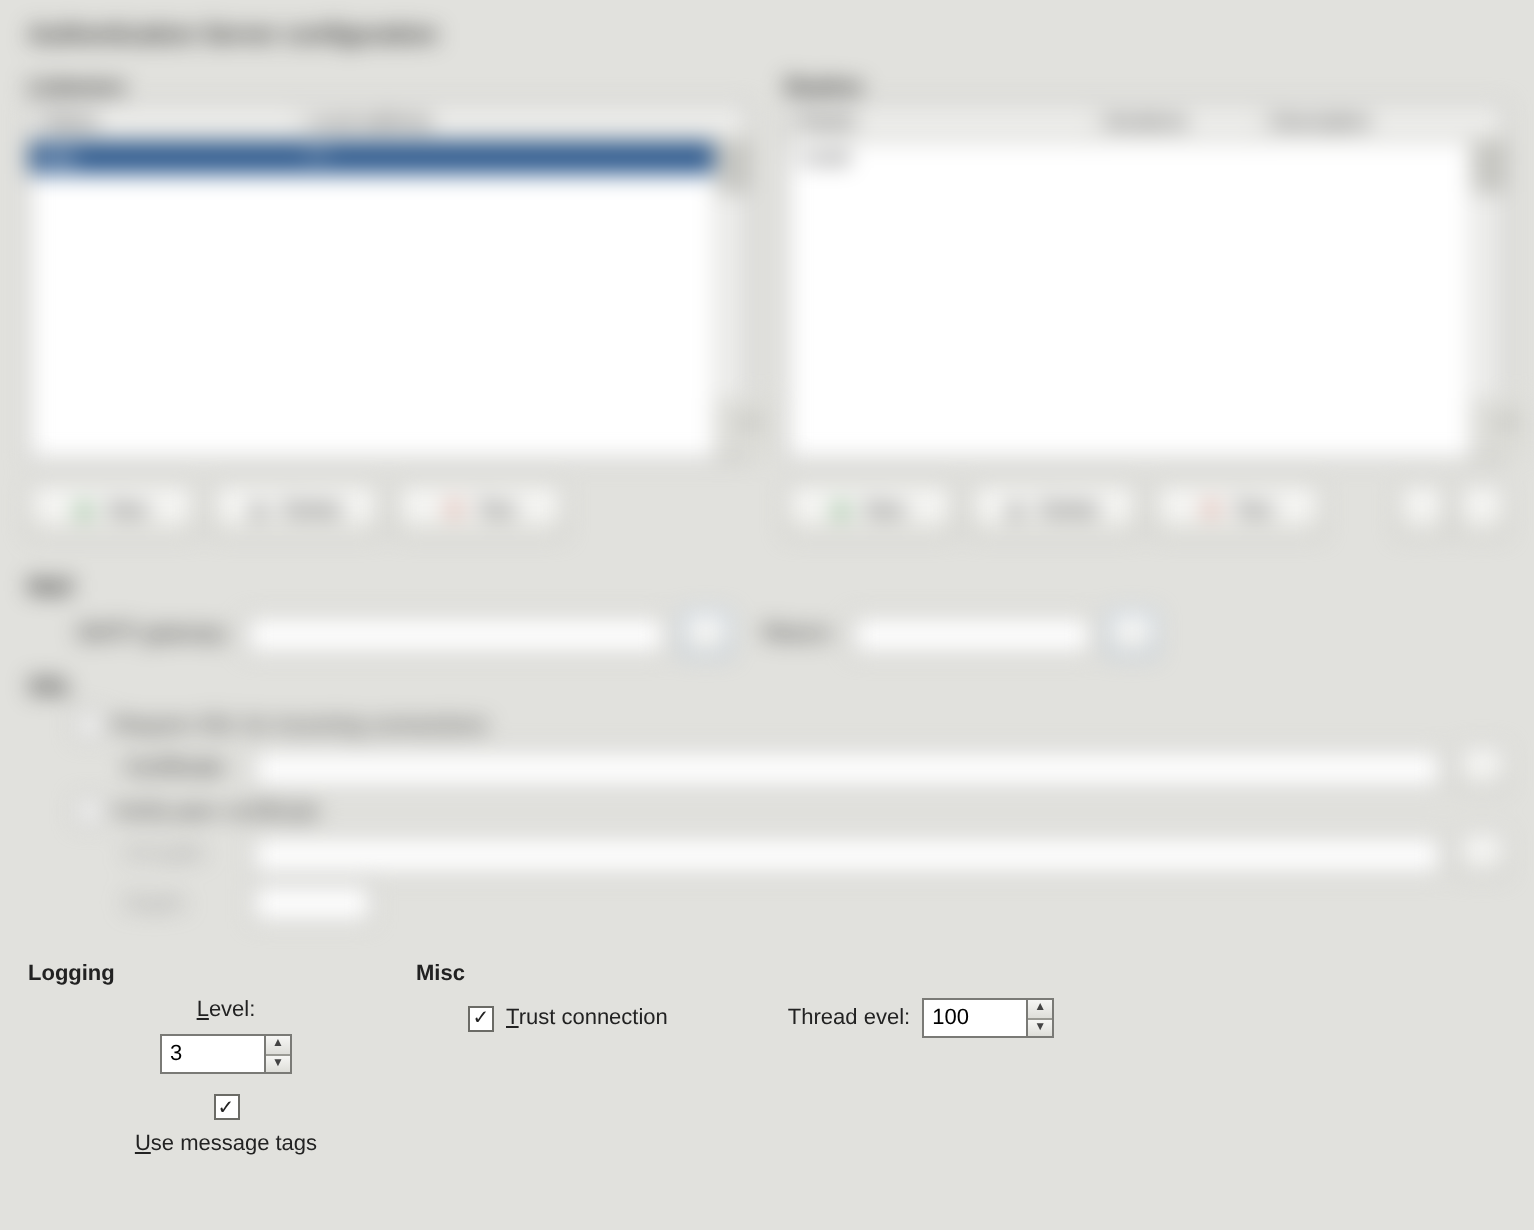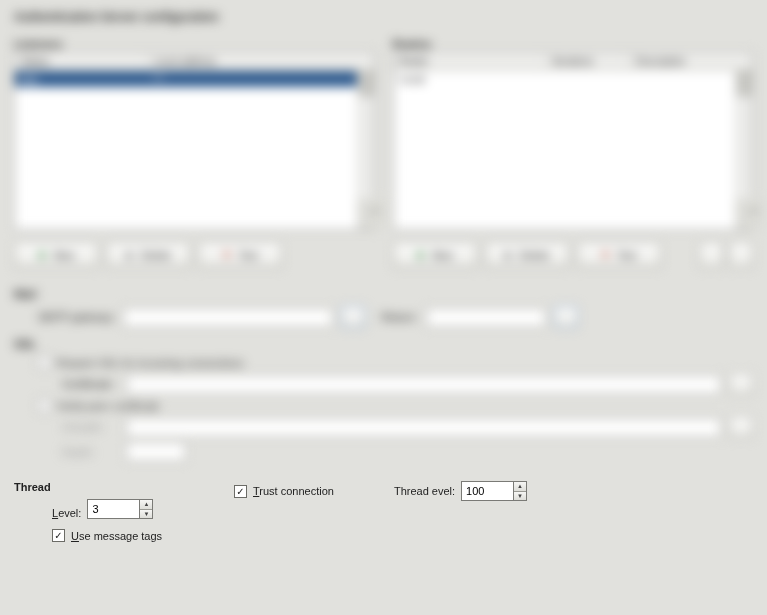--- a/index.html
+++ b/index.html
@@ -202,23 +202,24 @@
     display: flex;
     flex-direction: column;
   }
   .group .gtitle {
     font-weight: bold;
     font-size: 11px;
     margin-bottom: 6px;
   }
   .inline {
     display: flex;
-    align-items: flex-end;
+    align-items: center;
     gap: 6px;
     margin-left: 38px;
+    flex-direction: column;
   }
   .spin {
     display: flex;
     height: 20px;
   }
   .spin input {
     width: 52px;
     height: 20px;
     border: 1px solid #7a7a76;
     border-right: none;
@@ -374,21 +375,21 @@
       <span style="width:56px">Depth:</span>
       <input class="text-input" style="width: 60px; color: rgb(170, 170, 170);" value="">
     </div>
   </div>
 </div>
 
 <div class="bottom">
   <div class="bottom-row">
 
     <div class="group" style="width:160px">
-      <div class="gtitle">Thread</div>
+      <div class="gtitle">Logging</div>
       <div class="inline">
         <span>
           <span class="uline">L</span><span>evel:</span>
         </span>
         <div class="spin">
           <input value="3" style="">
           <div class="spin-btns">
             <div class="sb">▲</div>
             <div class="sb">▼</div>
           </div>
@@ -396,20 +397,21 @@
       </div>
       <div class="inline" style="margin-top:10px">
         <span class="chk-sm">✓</span>
         <span>
           <span class="uline">U</span>se message tags
         </span>
       </div>
     </div>
 
     <div class="group" style="flex:1">
+      <div class="gtitle">Misc</div>
       <div class="flex-row" style="margin-left:26px;gap:60px">
         <div class="flex-row">
           <span class="chk-sm">✓</span>
           <span>
             <span class="uline">T</span>rust connection
           </span>
         </div>
         <div class="flex-row">
           <span>Thread evel:</span>
           <div class="spin">

